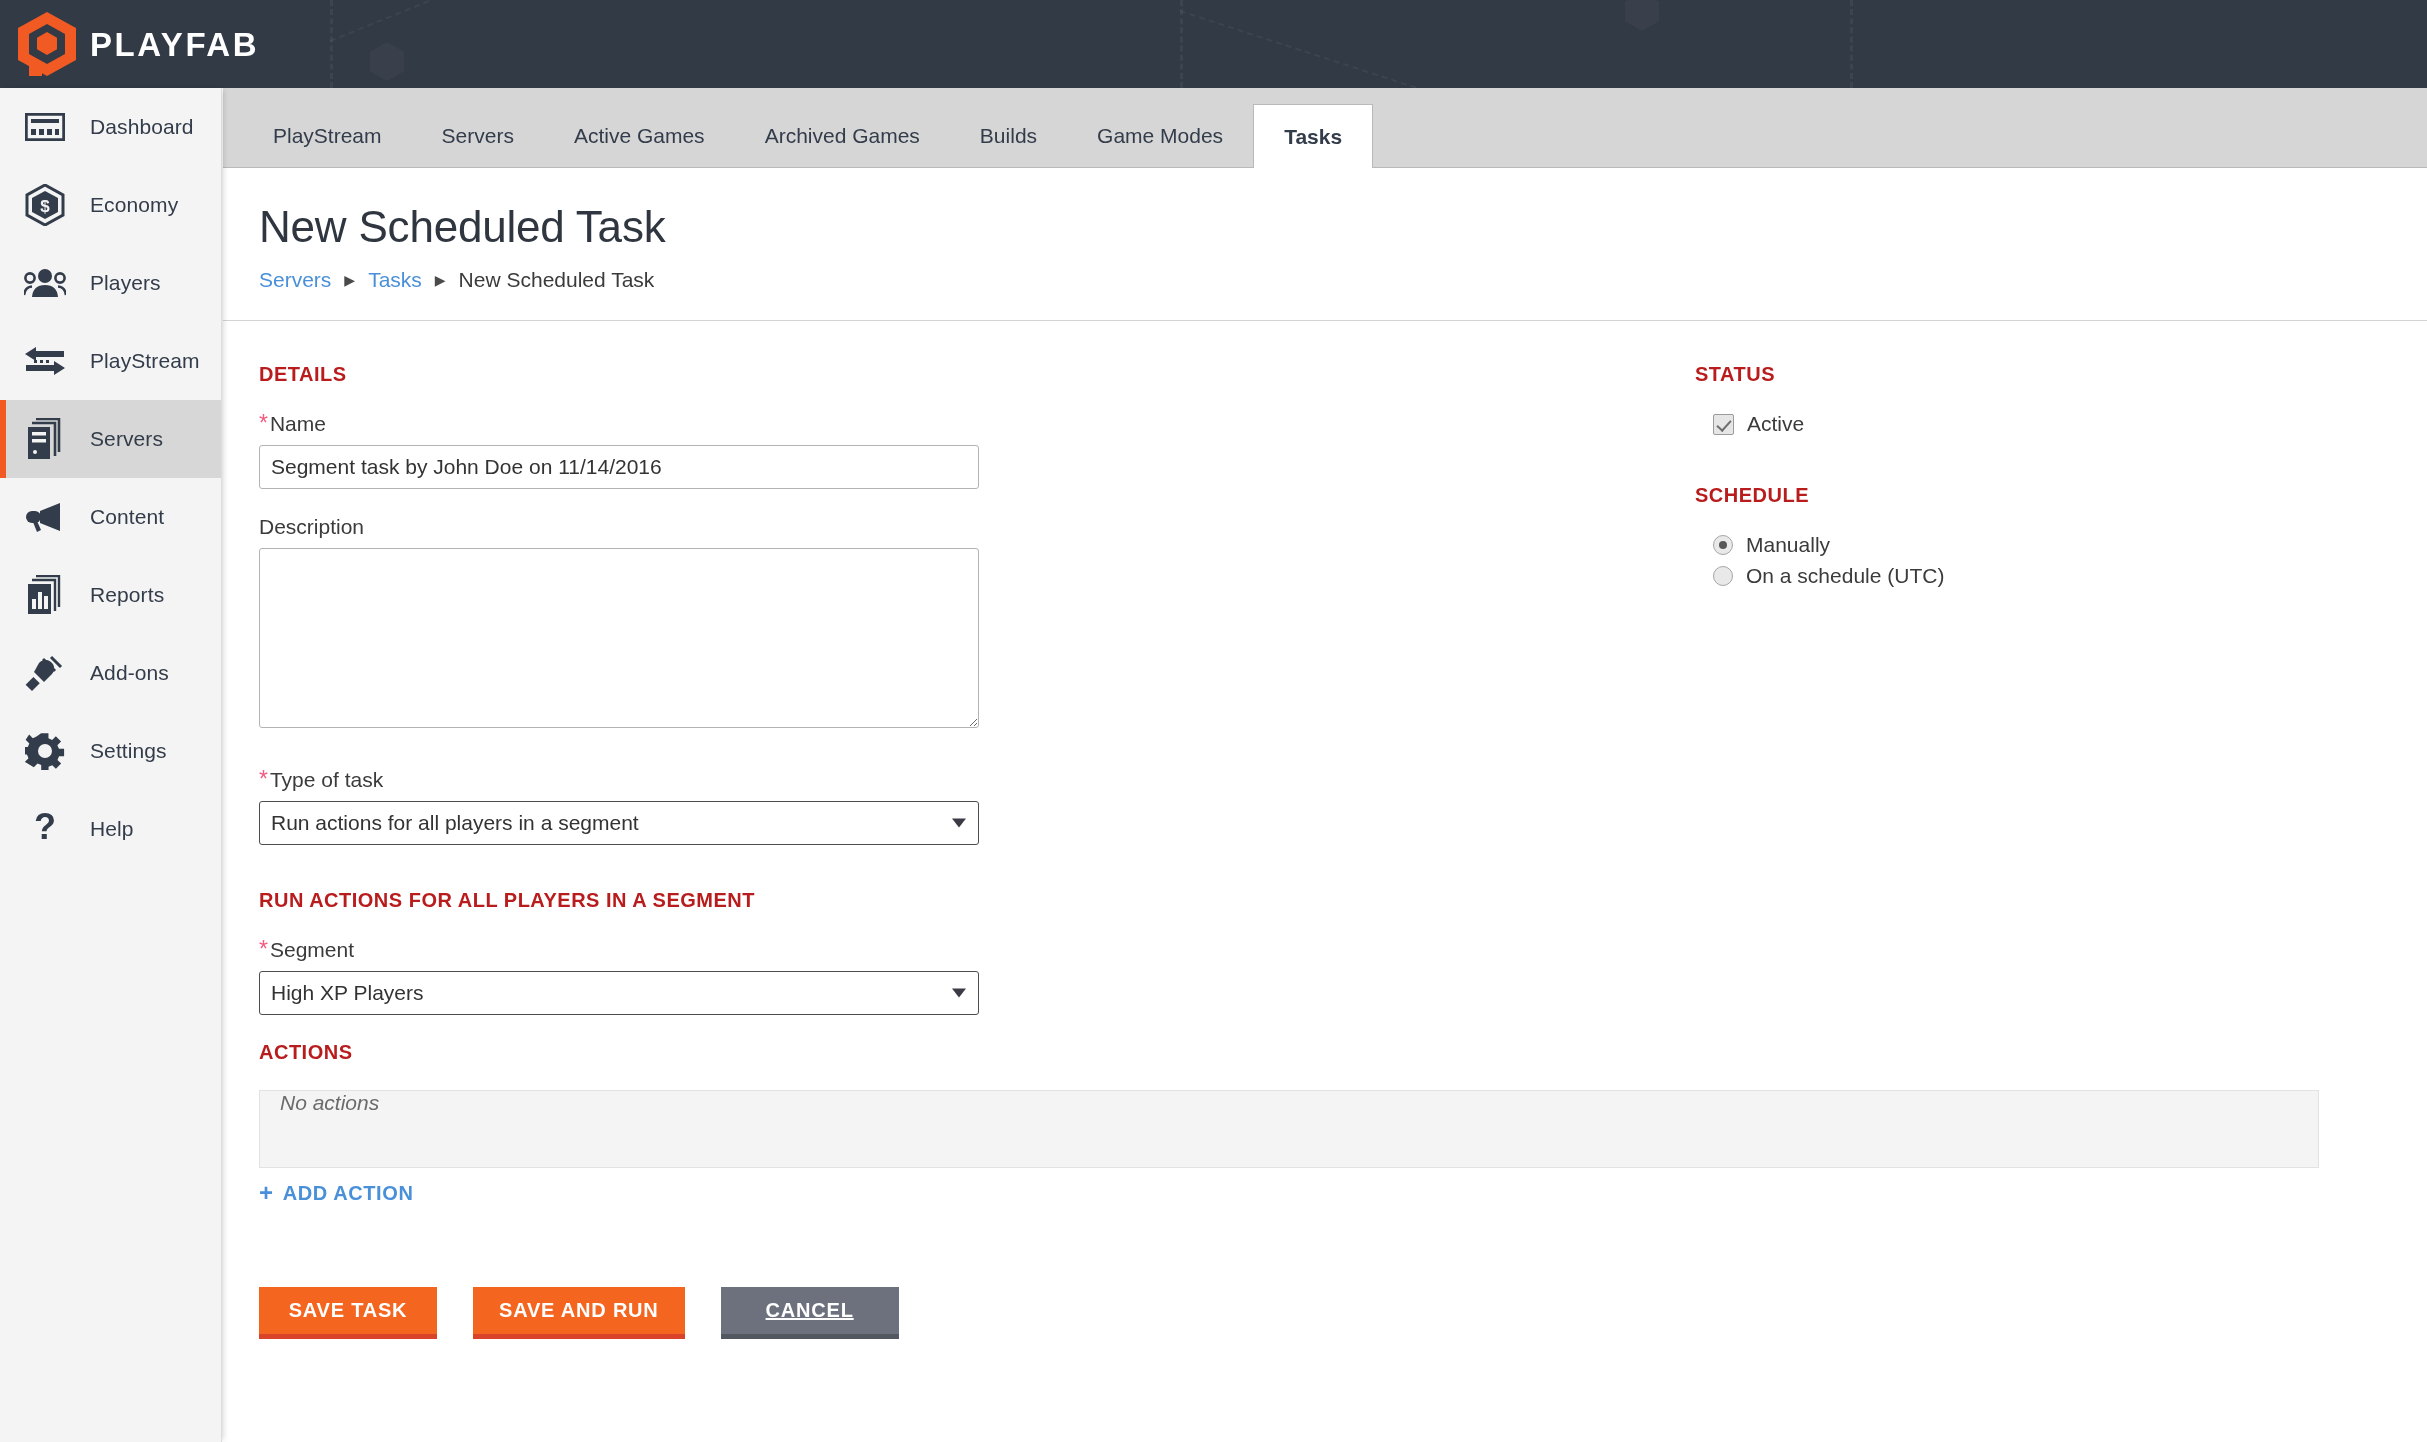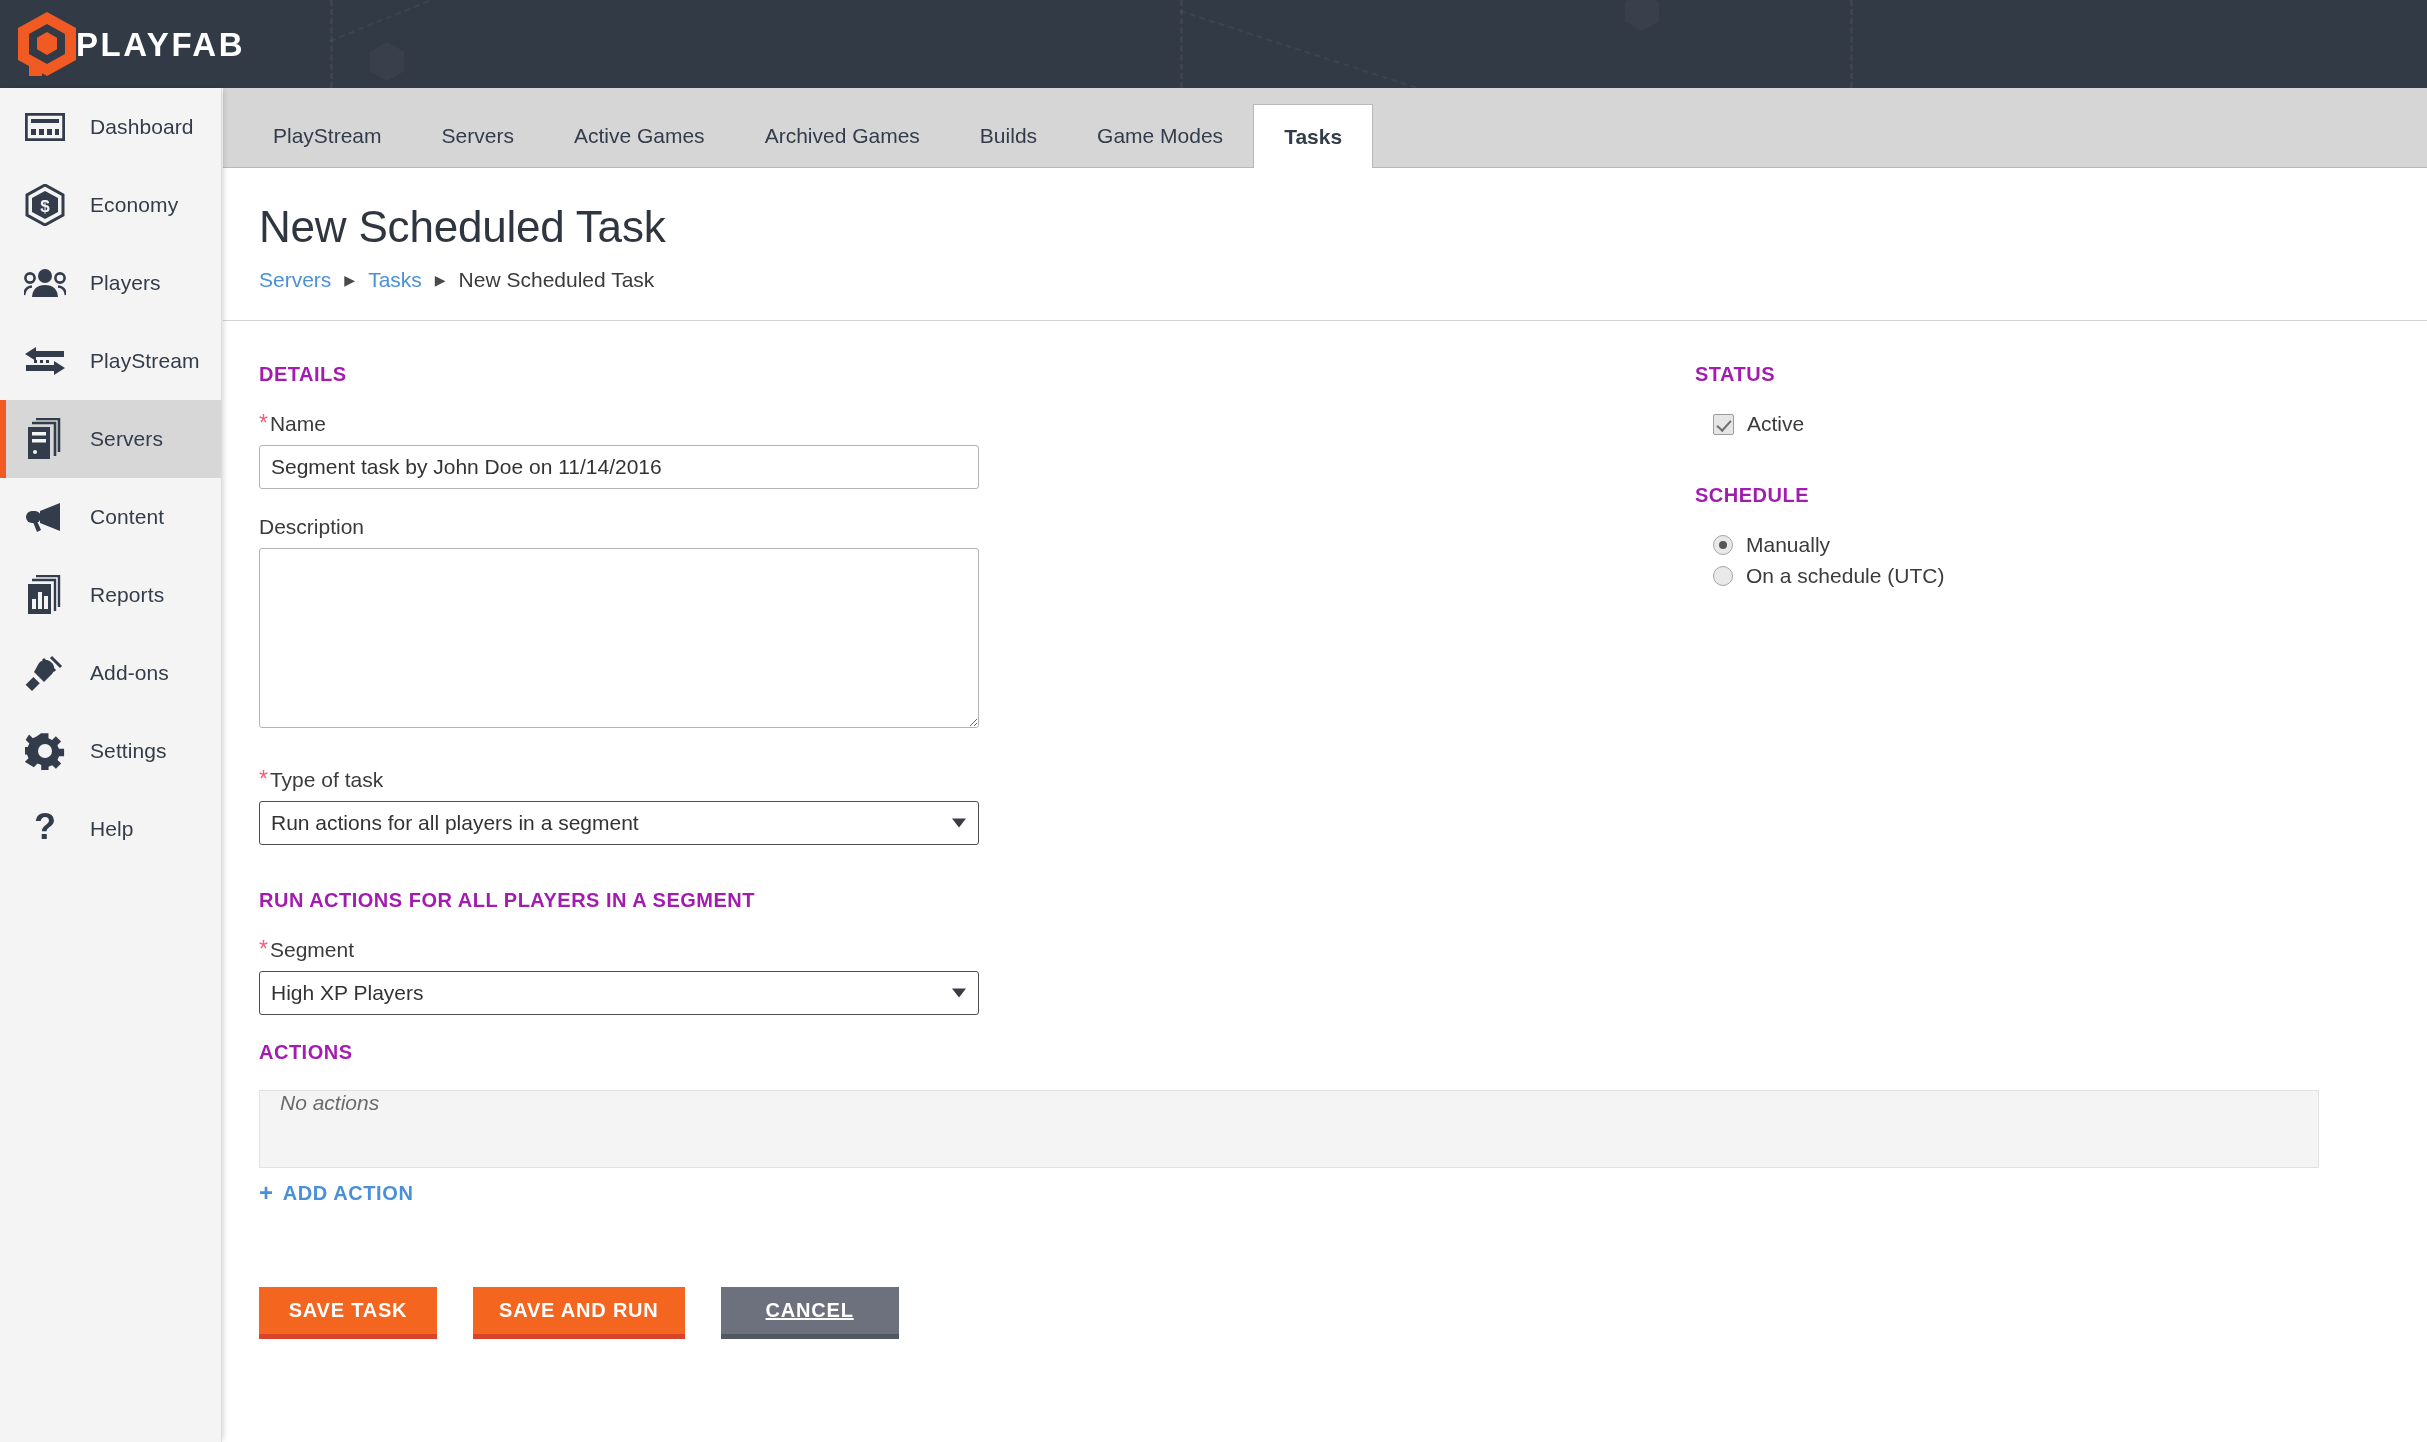--- a/index.html
+++ b/index.html
@@ -35,21 +35,21 @@
     clip-path: polygon(50% 0%, 100% 25%, 100% 75%, 50% 100%, 0% 75%, 0% 25%);
   }
   .deco-diag {
     position: absolute;
     height: 0;
     border-top: 2px dashed rgba(255,255,255,0.05);
     transform-origin: left center;
   }
   .logo-wrap {
     position: absolute; left: 18px; top: 8px;
-    display: flex; align-items: center; gap: 0;
+    display: flex; align-items: center; gap: 14px;
     height: 72px;
   }
   .logo-mark { position: relative; width: 58px; height: 64px; }
   .hex-outer {
     position: absolute; left: 0; top: 0;
     width: 58px; height: 64px;
     background: #f15a22;
     clip-path: polygon(50% 0%, 100% 25%, 100% 75%, 50% 100%, 0% 75%, 0% 25%);
   }
   .hex-inner-cut {
@@ -173,21 +173,21 @@
     margin: 0;
   }
 
   .cols { display: flex; padding: 0 0 0 0; }
   .col-left { width: 1450px; padding: 42px 0 0 36px; }
   .col-right { flex: 1; padding: 42px 0 0 22px; }
 
   .section-title {
     font-size: 20px;
     font-weight: bold;
-    color: #a21caf;
+    color: #b91c1c;
     letter-spacing: 0.5px;
     margin: 0 0 26px 0;
   }
   .field { margin-bottom: 26px; }
   .field-label {
     font-size: 21px;
     color: #3b3b3b;
     margin-bottom: 9px;
     display: flex; align-items: baseline; gap: 2px;
   }

